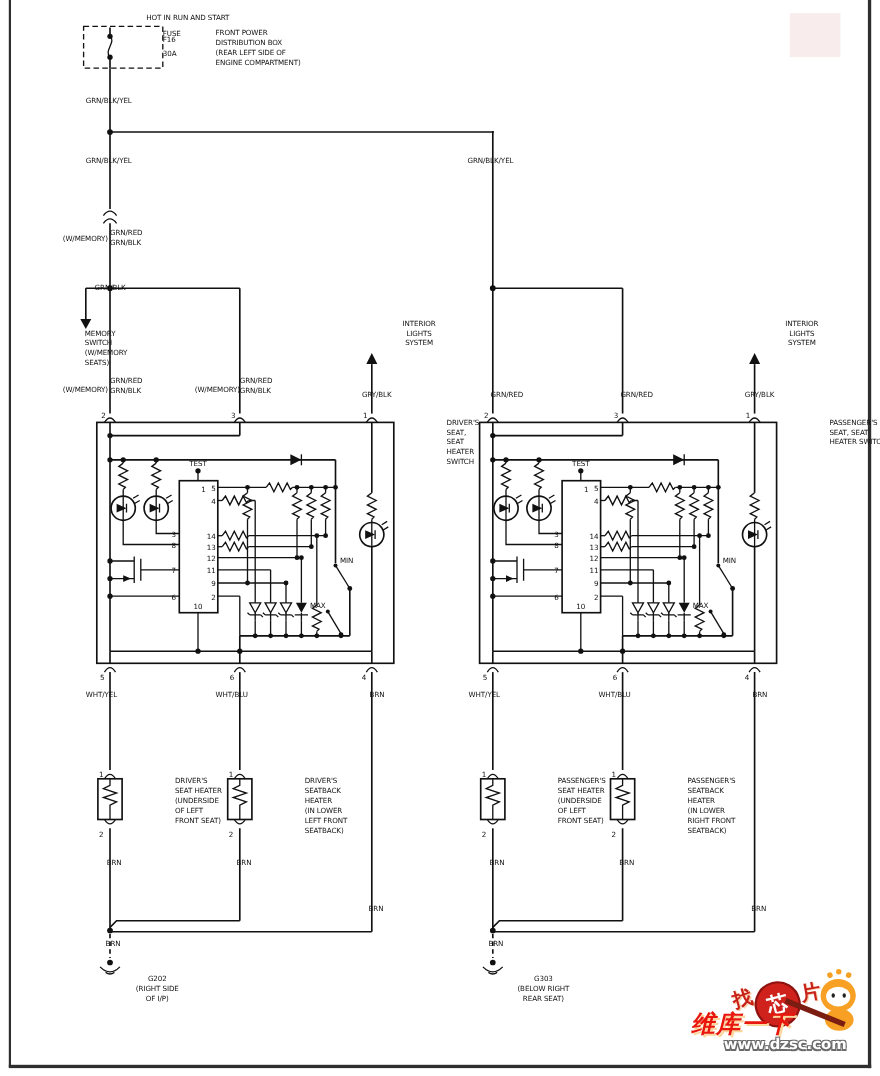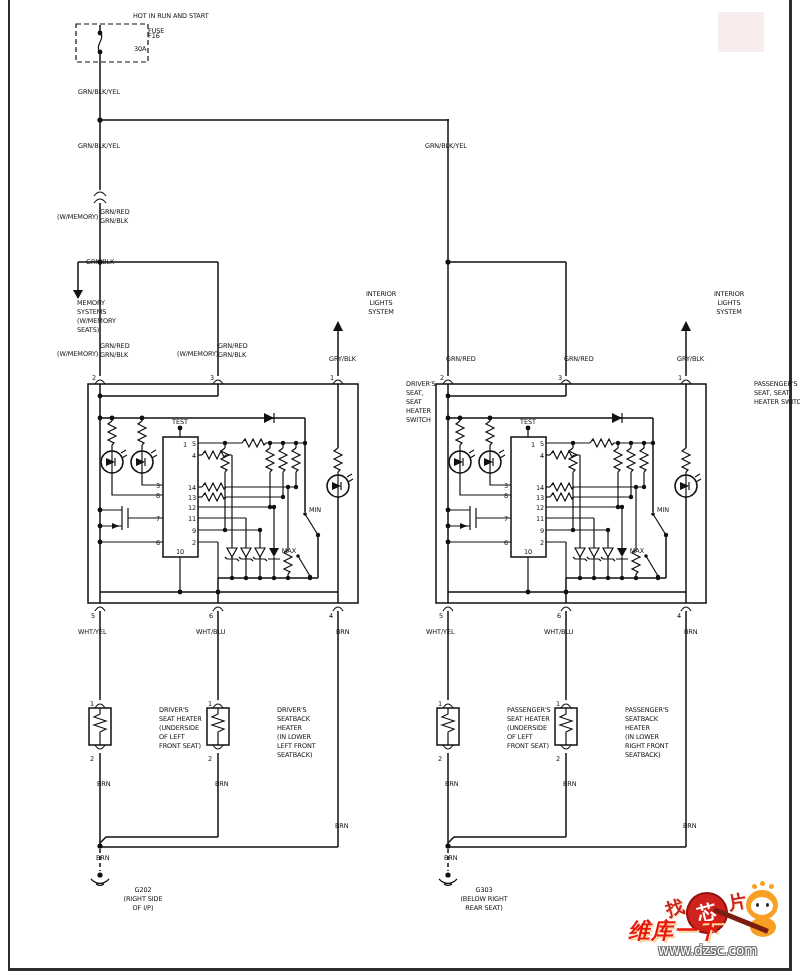--- a/index.html
+++ b/index.html
@@ -27,21 +27,21 @@
   #wm .pian{position:absolute;left:100px;top:6px;font-size:18px;font-weight:bold;color:#c8201a;
             transform:rotate(-10deg);text-shadow:1px 1px 0 #f8cfa5}
   #wm .head{position:absolute;left:118px;top:6px;width:32px;height:30px;border-radius:50%;background:#f7a024}
   #wm .face{position:absolute;left:123px;top:13px;width:22px;height:18px;border-radius:50%;background:#fff}
   #wm .eye{position:absolute;width:3px;height:4px;border-radius:50%;background:#222;top:19px}
   #wm .body{position:absolute;left:122px;top:33px;width:26px;height:20px;border-radius:50%;background:#f7a024}
   #wm .ant{position:absolute;width:5px;height:5px;border-radius:50%;background:#f7a024;top:0}
   #wm .scope{position:absolute;left:84px;top:34px;width:58px;height:5px;background:#7c1d12;transform:rotate(22deg)}
   #wm .brand{position:absolute;left:0px;top:32px;font-size:22px;font-weight:bold;font-style:italic;
              color:#e8160c;letter-spacing:1px;text-shadow:2px 2px 0 #fbd7a0;white-space:nowrap}
-  #wm .url{position:absolute;left:30px;top:58px;font-size:13.5px;font-weight:normal;color:#fff;white-space:nowrap;
+  #wm .url{position:absolute;left:30px;top:58px;font-size:13.5px;font-weight:bold;color:#fff;white-space:nowrap;
            text-shadow:-1px -1px 0 #6b6b6b,1px -1px 0 #6b6b6b,-1px 1px 0 #6b6b6b,1px 1px 0 #6b6b6b}
 </style>
 </head>
 <body>
 
 <div id="page">
 
   <div class="border" style="left:8px;top:0;width:2px;height:970px"></div>
   <div class="border" style="left:789px;top:0;width:3px;height:971px"></div>
   <div class="border" style="left:8px;top:968px;width:784px;height:3px"></div>
@@ -523,32 +523,36 @@
           <use href="#led" x="338" y="486"></use>
         </g>
       <path class="w" d="M338 497 V592"></path>
       <path class="w" d="M100 592 V603 M218 592 V603 M338 592 V603"></path>
     </g>
     </svg>
 
   <div class="lb" style="left:90px;top:12px;width:130px">HOT IN RUN AND START</div>
   <div class="lb" style="left:105px;top:27px;width:30px">FUSE</div>
   <div class="lb" style="left:105px;top:32px;width:30px">F16</div>
-  <div class="lb" style="left:91px;top:45px;width:30px">30A</div>
+  <div class="lb" style="left:105px;top:45px;width:30px">30A</div>
+  <div class="lb" style="left:153px;top:26px;width:95px">FRONT POWER
+DISTRIBUTION BOX
+(REAR LEFT SIDE OF
+ENGINE COMPARTMENT)</div>
 
   <div class="lb r" style="left:35px;top:88px;width:60px">GRN/BLK/YEL</div>
   <div class="lb r" style="left:35px;top:142px;width:60px">GRN/BLK/YEL</div>
   <div class="lb r" style="left:382px;top:142px;width:60px">GRN/BLK/YEL</div>
 
   <div class="lb r" style="left:14px;top:213px;width:45px">(W/MEMORY)</div>
   <div class="lb r" style="left:57px;top:208px;width:40px">GRN/RED
 GRN/BLK</div>
   <div class="lb r" style="left:43px;top:258px;width:50px">GRN/BLK</div>
   <div class="lb r" style="left:34px;top:299px;width:60px">MEMORY
-SYSTEMS
+SWITCH
 (W/MEMORY
 SEATS)</div>
 
   <div class="lb r" style="left:14px;top:350px;width:45px">(W/MEMORY)</div>
   <div class="lb r" style="left:57px;top:342px;width:40px">GRN/RED
 GRN/BLK</div>
   <div class="lb r" style="left:134px;top:350px;width:45px">(W/MEMORY)</div>
   <div class="lb r" style="left:175px;top:342px;width:40px">GRN/RED
 GRN/BLK</div>
   <div class="lb r" style="left:286px;top:355px;width:40px">GRY/BLK</div>
@@ -606,21 +610,21 @@
   <div class="lb r" style="left:402px;top:780px;width:40px">BRN</div>
   <div class="lb r" style="left:520px;top:780px;width:40px">BRN</div>
   <div class="lb r" style="left:292px;top:822px;width:40px">BRN</div>
   <div class="lb r" style="left:640px;top:822px;width:40px">BRN</div>
   <div class="lb r" style="left:53px;top:854px;width:40px">BRN</div>
   <div class="lb r" style="left:401px;top:854px;width:40px">BRN</div>
 
   <div class="lb c" style="left:60px;top:886px;width:80px">G202
 (RIGHT SIDE
 OF I/P)</div>
-  <div class="lb c" style="left:401px;top:886px;width:80px">G303
+  <div class="lb c" style="left:411px;top:886px;width:80px">G303
 (BELOW RIGHT
 REAR SEAT)</div>
 
   <div id="wm">
     <div class="zhao">找</div>
     <div class="badge">
         <span>芯</span>
       </div>
     <div class="pian">片</div>
     <div class="ant" style="left:124px;transform:rotate(-20deg)"></div>

